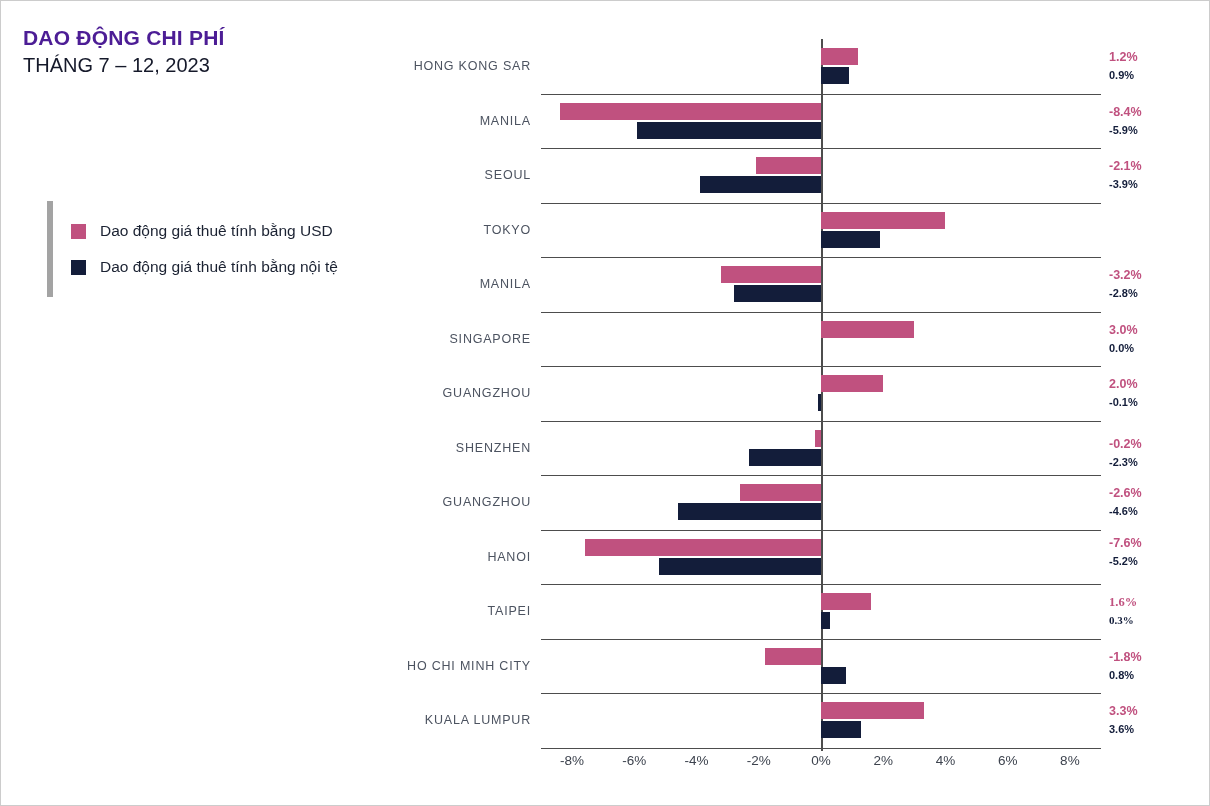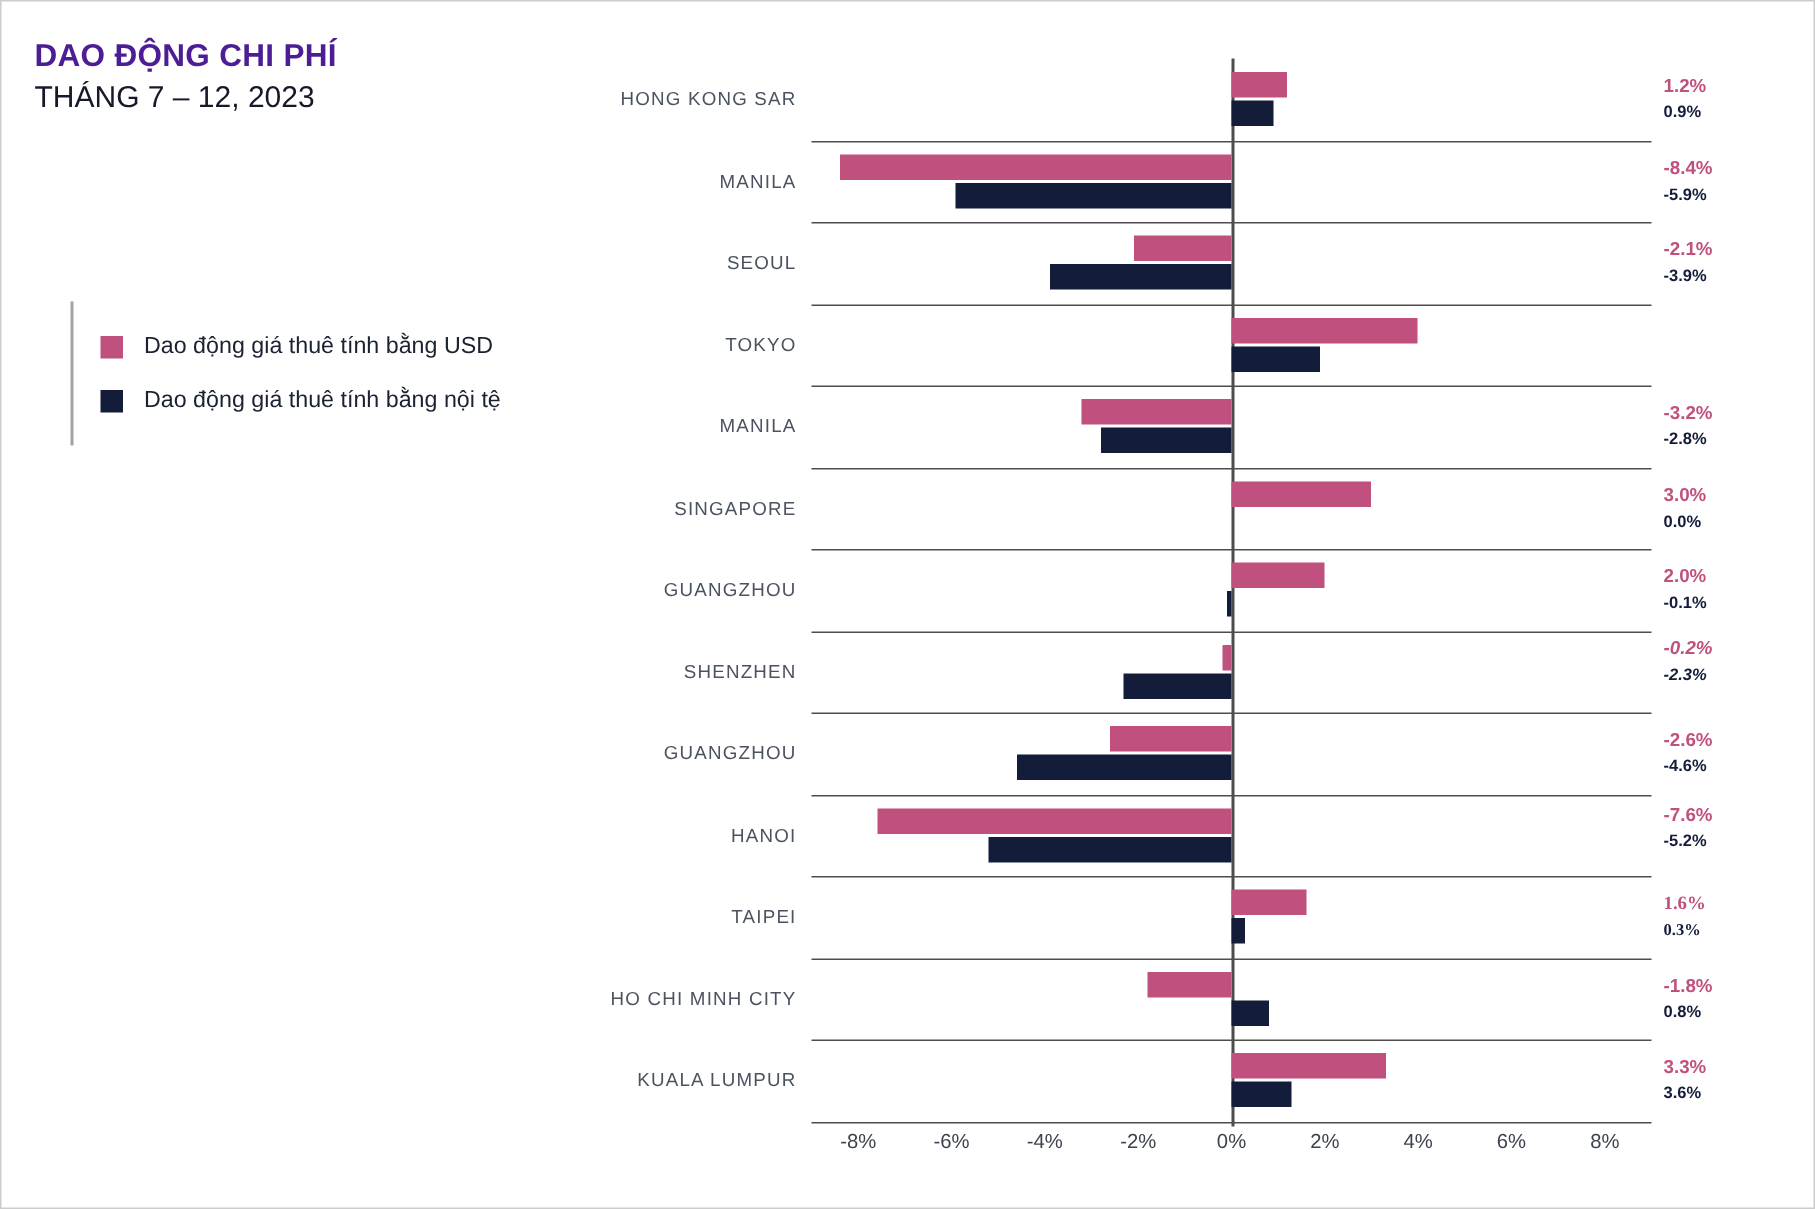--- a/index.html
+++ b/index.html
@@ -41,21 +41,21 @@
     color: #15192a;
     margin-top: 2px;
   }
 
   
   .legend {
     position: absolute;
     left: 46px;
     top: 200px;
     padding-left: 18px;
-    border-left: 2px solid #a3a3a3;
+    border-left: 6px solid #a3a3a3;
     height: 96px;
     box-sizing: border-box;
     display: flex;
     flex-direction: column;
     justify-content: center;
     gap: 18px;
   }
   .legend-row {
     display: flex;
     align-items: center;
@@ -304,21 +304,21 @@
           <div class="val-local">-2.8%</div>
         </div>
         <div class="val-row" style="top: 272.5px;">
           <div class="val-usd">3.0%</div>
           <div class="val-local">0.0%</div>
         </div>
         <div class="val-row" style="top: 327px;">
           <div class="val-usd">2.0%</div>
           <div class="val-local">-0.1%</div>
         </div>
-        <div class="val-row" style="top: 375px; font-style: italic;">
+        <div class="val-row" style="top: 387px;">
           <div class="val-usd">-0.2%</div>
           <div class="val-local">-2.3%</div>
         </div>
         <div class="val-row" style="top: 436px;">
           <div class="val-usd">-2.6%</div>
           <div class="val-local">-4.6%</div>
         </div>
         <div class="val-row" style="top: 486px;">
           <div class="val-usd">-7.6%</div>
           <div class="val-local">-5.2%</div>

